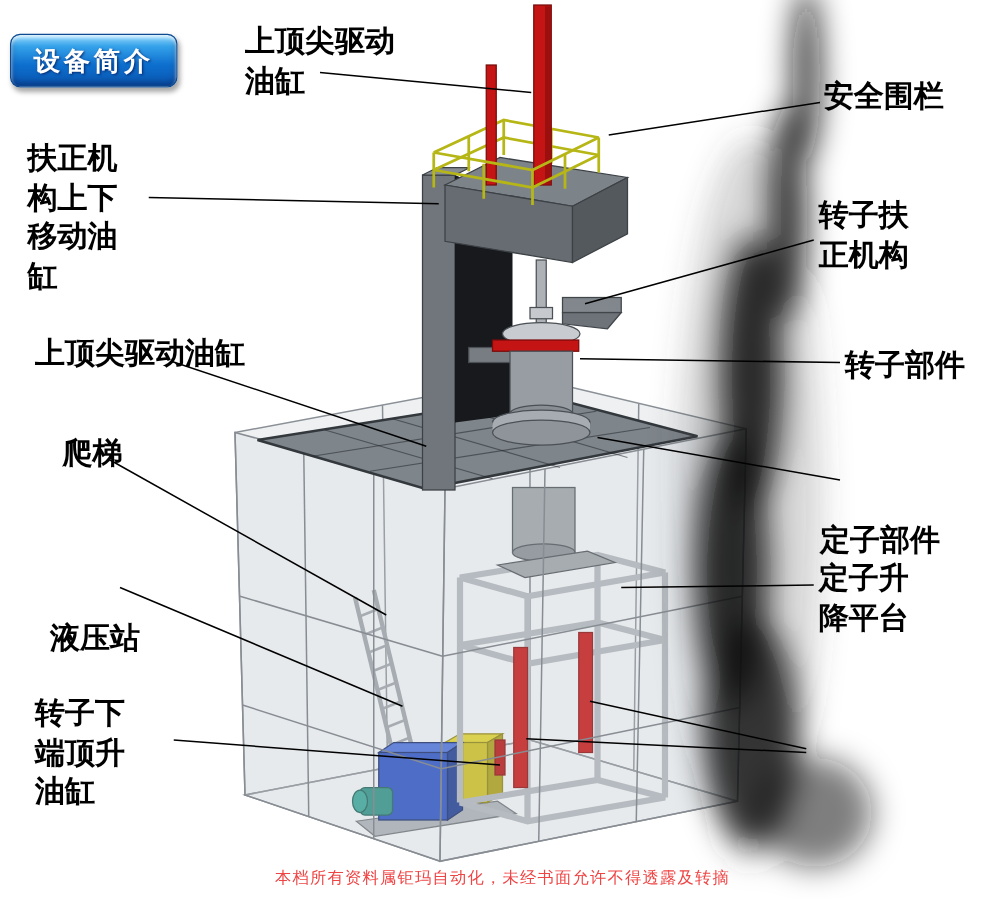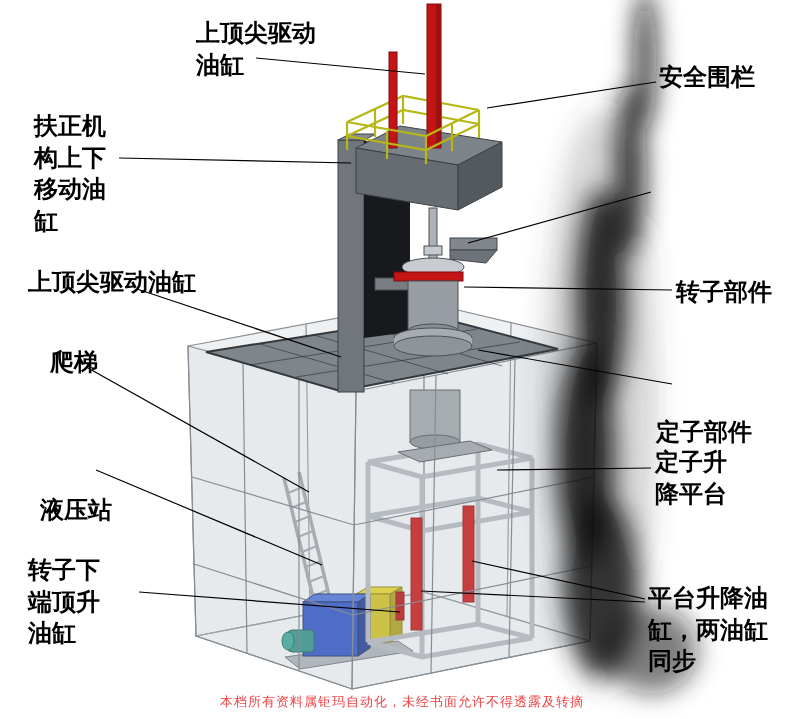--- a/index.html
+++ b/index.html
@@ -200,38 +200,39 @@
     <line x1="672" y1="290" x2="464" y2="287"></line>
     <line x1="88" y1="368" x2="309" y2="492"></line>
     <line x1="672" y1="384" x2="478" y2="350"></line>
     <line x1="96" y1="470" x2="322" y2="565"></line>
     <line x1="651" y1="468" x2="497" y2="470"></line>
     <line x1="139" y1="592" x2="400" y2="612"></line>
     <line x1="645" y1="602" x2="421" y2="591"></line>
     <line x1="645" y1="599" x2="472" y2="561"></line>
   </svg>
 
+  <div class="badge">设备简介</div>
 
   <div class="label wrap" style="left:196px; top:18px; width:120px;">上顶尖驱动油缸</div>
 
   <div class="label" style="left:659px; top:62px;">安全围栏</div>
 
-  <div class="label wrap" style="left:34px; top:111px; width:95px;">扶正机构上下移动油缸</div>
-
+  <div class="label wrap" style="left:22px; top:111px; width:95px;">扶正机构上下移动油缸</div>
+
+  <div class="label wrap" style="left:655px; top:157px; width:95px;">转子扶正机构</div>
 
   <div class="label" style="left:28px; top:267px;">上顶尖驱动油缸</div>
 
   <div class="label" style="left:676px; top:277px;">转子部件</div>
 
   <div class="label" style="left:50px; top:347px;">爬梯</div>
 
   <div class="label" style="left:656px; top:373px;margin-top:44px;">定子部件</div>
 
   <div class="label" style="left:40px; top:451px;margin-top:44px;">液压站</div>
 
   <div class="label wrap" style="left:655px; top:447px; width:95px;">定子升降平台</div>
 
   <div class="label wrap" style="left:28px; top:555px; width:95px;">转子下端顶升油缸</div>
 
-  <div class="label wrap" style="left:648px; top:583px; width:132px;">平台升降油缸，两油缸同步</div>
 
   <div class="footer">本档所有资料属钜玛自动化，未经书面允许不得透露及转摘</div>
 </div>
 
 </body></html>

